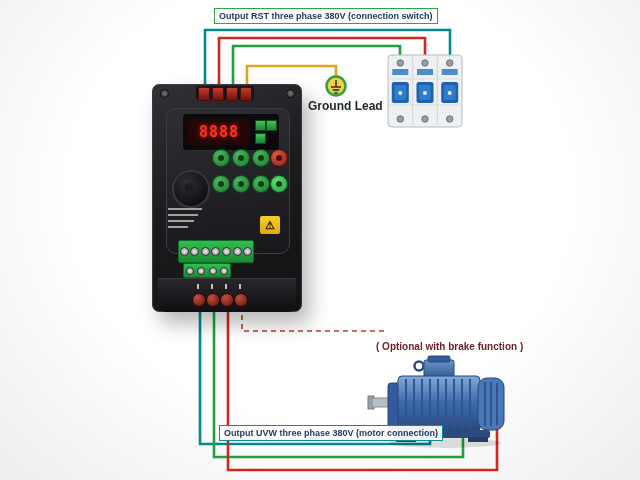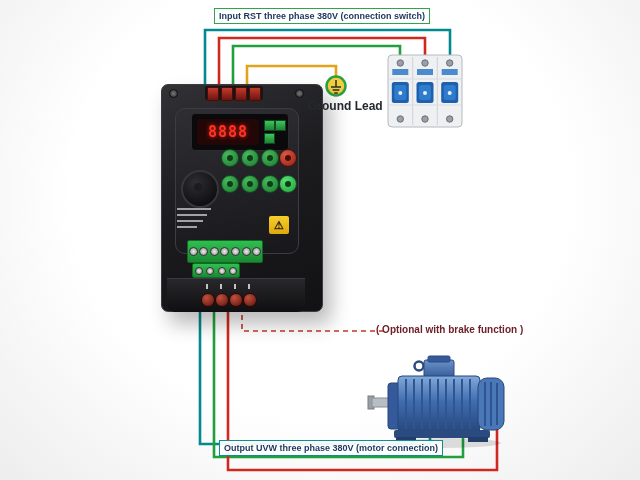--- a/index.html
+++ b/index.html
@@ -2,27 +2,27 @@
 <html><head>
 <meta charset="utf-8">
 <style>
   html,body{margin:0;padding:0;background:#ddd;font-family:"Liberation Sans",sans-serif;}
   #stage{position:relative;width:640px;height:480px;margin:0 auto;overflow:hidden;
          background:radial-gradient(ellipse at 50% 40%, #ffffff 55%, #ededed 100%);}
   #wires{position:absolute;left:0;top:0;z-index:1;}
   .lbl{position:absolute;z-index:5;white-space:nowrap;font-weight:bold;}
   .boxed{font-size:9px;color:#1c355e;background:#ffffffee;padding:1px 4px;line-height:12px;}
   #label-input{left:214px;top:8px;border:1px solid #2fa54a;}
-  #label-output{left:219px;top:440px;border:1px solid #0a8f94;}
+  #label-output{left:219px;top:425px;border:1px solid #0a8f94;}
   #label-ground{left:308px;top:99px;font-size:12px;color:#23292e;}
   #label-brake1{left:389px;top:315px;font-size:10px;color:#6e2128;}
-  #label-brake2{left:376px;top:324px;font-size:10px;color:#6e2128;}
+  #label-brake2{left:376px;top:341px;font-size:10px;color:#6e2128;}
 
   
-  #vfd{position:absolute;left:161px;top:84px;width:162px;height:228px;z-index:2;}
+  #vfd{position:absolute;left:152px;top:84px;width:150px;height:228px;z-index:2;}
   #vfd .body{position:absolute;inset:0;border-radius:7px;border:1px solid #3a3a40;
      background:linear-gradient(155deg,#313136 0%,#1c1c1f 45%,#121214 100%);
      box-shadow:8px 12px 20px rgba(0,0,0,.28);}
   .abs{position:absolute;}
   #vfd .topstrip{left:44px;top:2px;width:58px;height:14px;background:#151515;border-radius:2px;}
   .term{position:absolute;top:3px;width:10px;height:12px;border:1px solid #4a0d08;border-radius:1px;
         background:linear-gradient(#c23b2b,#6e1410);}
   .cscrew{width:7px;height:7px;border-radius:50%;background:radial-gradient(#777,#2a2a2a);border:1px solid #111;}
   #vfd .face{left:14px;top:24px;width:122px;height:144px;border-radius:10px;border:1px solid #3c3c44;
      background:linear-gradient(170deg,#2e2e33,#18181b);}
@@ -233,18 +233,18 @@
     <div class="bmark" style="left:45px;"></div>
     <div class="bmark" style="left:59px;"></div>
     <div class="bmark" style="left:73px;"></div>
     <div class="bmark" style="left:87px;"></div>
     <div class="bterm" style="left:40px;"></div>
     <div class="bterm" style="left:54px;"></div>
     <div class="bterm" style="left:68px;"></div>
     <div class="bterm" style="left:82px;"></div>
   </div>
 
-  <div id="label-input" class="lbl boxed">Input RST three phase 380V (connection switch)</div>
+  <div id="label-input" class="lbl boxed">Output RST three phase 380V (connection switch)</div>
   <div id="label-ground" class="lbl">Ground Lead</div>
   <div id="label-brake2" class="lbl">( Optional with brake function )</div>
   <div id="label-output" class="lbl boxed">Output UVW three phase 380V (motor connection)</div>
 
 </div>
 
 </body></html>

